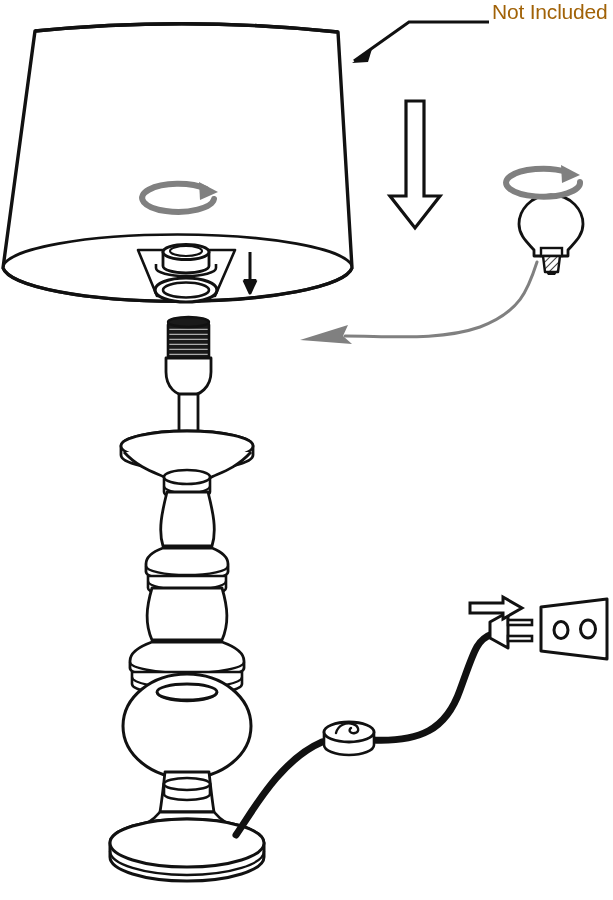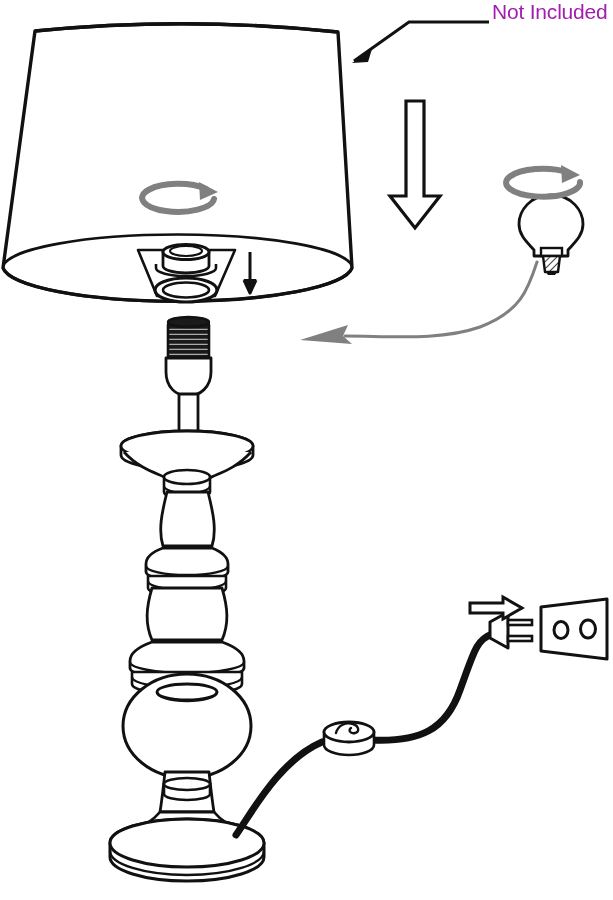--- a/index.html
+++ b/index.html
@@ -23,21 +23,21 @@
     left: 0;
     top: 0;
     width: 613px;
     height: 900px;
     display: block;
   }
   .label-text {
     position: absolute;
     font-family: "Liberation Sans", sans-serif;
     font-size: 21px;
-    color: #a21caf;
+    color: #a16207;
     white-space: nowrap;
     letter-spacing: -0.2px;
   }
   #not-included-label {
     left: 492px;
     top: 0px;
   }
 </style>
 </head>
 <body>

